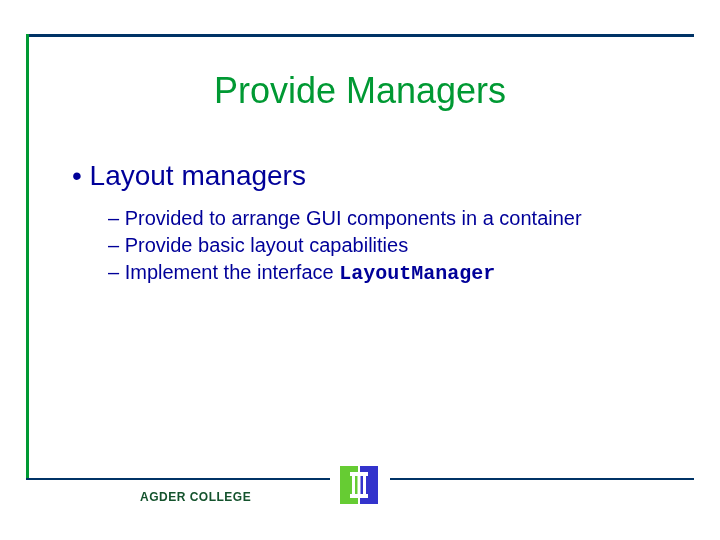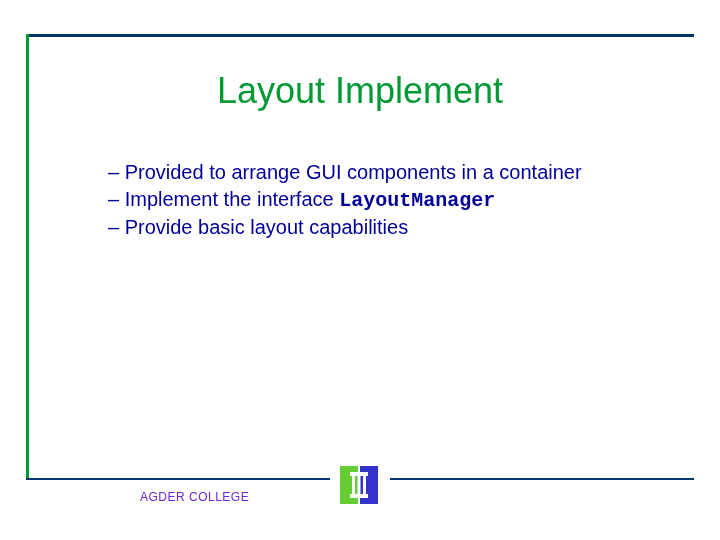--- a/index.html
+++ b/index.html
@@ -77,22 +77,23 @@
   }
   .code {
     font-family: "Courier New", Courier, monospace;
     font-weight: bold;
   }
   .footer-left {
     position: absolute;
     left: 140px;
     top: 490px;
     font-size: 12px;
-    color: #6d28d9;
+    color: #14532d;
     letter-spacing: 0.5px;
+    font-weight: bold;
   }
   .footer-right {
     position: absolute;
     right: 36px;
     top: 490px;
     font-size: 12px;
     color: #000099;
     letter-spacing: 0.3px;
   }
   .logo {
@@ -106,28 +107,29 @@
 </head>
 <body>
 
 <div class="slide">
 
   <div class="top-line"></div>
   <div class="left-border"></div>
   <div class="bottom-line"></div>
   <div class="bottom-gap"></div>
 
-  <h1 class="title">Layout Implement</h1>
+  <h1 class="title">Provide Managers</h1>
 
   <div class="content">
+    <div class="bullet-l1">• Layout managers</div>
     <div class="bullet-l2">– Provided to arrange GUI components in a container</div>
+    <div class="bullet-l2">– Provide basic layout capabilities</div>
     <div class="bullet-l2">
       <span>– Implement the interface </span><span class="code">LayoutManager</span>
     </div>
-    <div class="bullet-l2">– Provide basic layout capabilities</div>
   </div>
 
   <div class="footer-left">AGDER COLLEGE</div>
 
   <div class="logo">
     <svg viewBox="0 0 46 46" width="46" height="46">
       <rect x="4" y="4" width="18" height="38" fill="#66cc33"></rect>
       <rect x="24" y="4" width="18" height="38" fill="#3333cc"></rect>
 
       <g fill="#ffffff">

